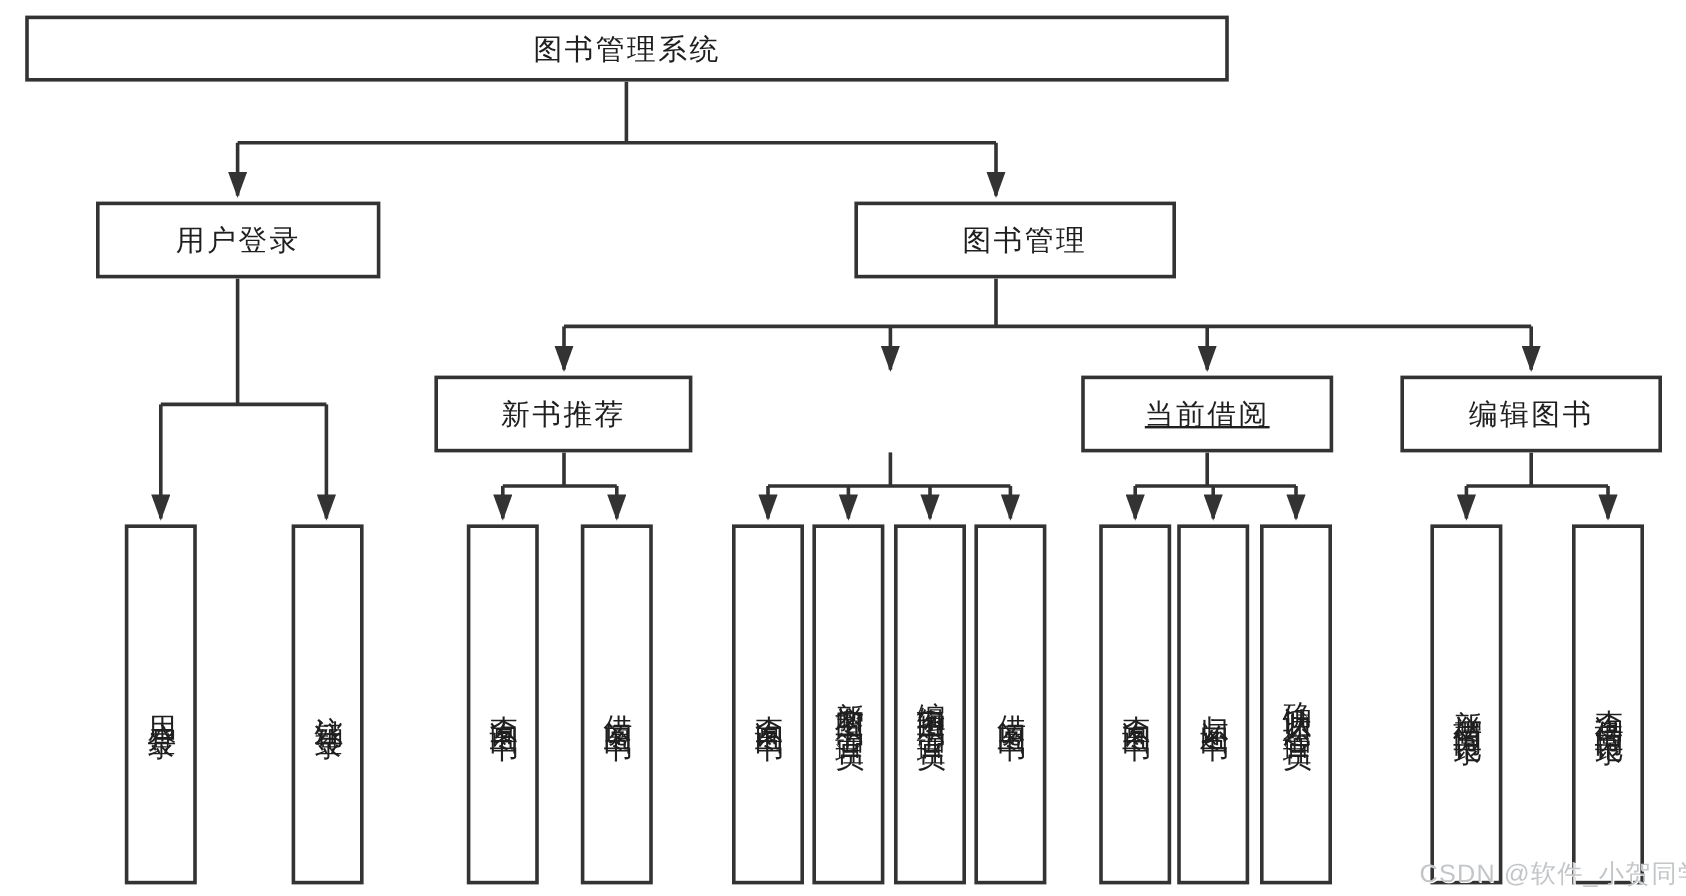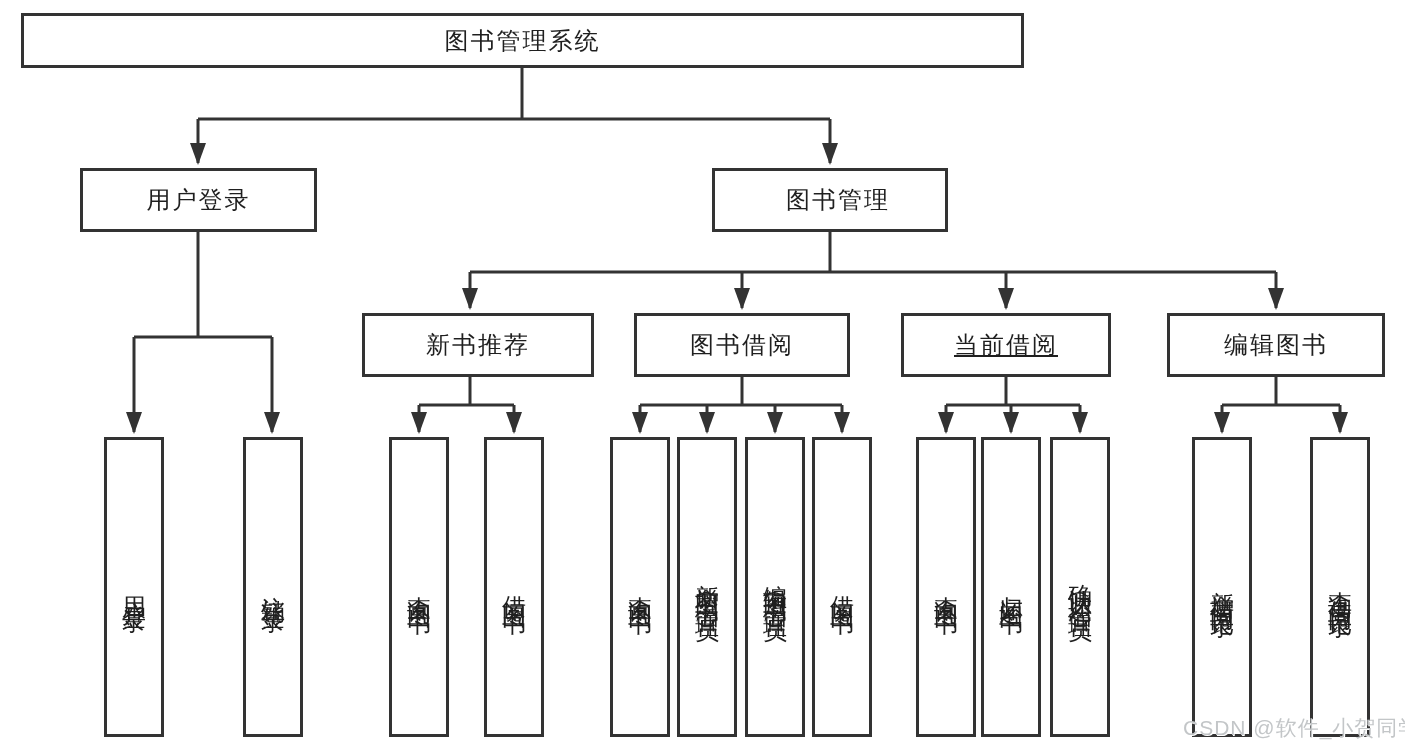--- a/index.html
+++ b/index.html
@@ -109,24 +109,23 @@
 
     <path d="M1276,377 V405"></path>
     <path d="M1222,405 H1340"></path>
     <path d="M1222,405 V432" marker-end="url(#arrow)"></path>
     <path d="M1340,405 V432" marker-end="url(#arrow)"></path>
   </svg>
 
   <div class="hnode" style="left:21px; top:13px; width:1003px; height:55px;">图书管理系统</div>
 
   <div class="hnode" style="left:80px; top:168px; width:237px; height:64px;">用户登录</div>
-  <div class="hnode" style="left:712px; top:168px; width:236px; height:64px;padding-left:16px;">图书管理</div>
+  <div class="hnode" style="left:712px; top:168px; width:268px; height:64px;padding-left:16px;">图书管理</div>
 
-  <div class="hnode" style="left:362px; top:313px; width:232px; height:64px;">新书推荐</div>
-  <div class="hnode" style="left:634px; top:313px; width:216px; height:64px;">图书借阅</div>
+  <div class="hnode" style="left:362px; top:313px; width:215px; height:64px;">新书推荐</div>
   <div class="hnode" style="left:901px; top:313px; width:210px; height:64px;text-decoration:underline;">当前借阅</div>
   <div class="hnode" style="left:1167px; top:313px; width:218px; height:64px;">编辑图书</div>
 
   <div class="vnode" style="left:104px;">
     <span>用户登录</span>
   </div>
   <div class="vnode" style="left:243px;">
     <span>注销登录</span>
   </div>
 

